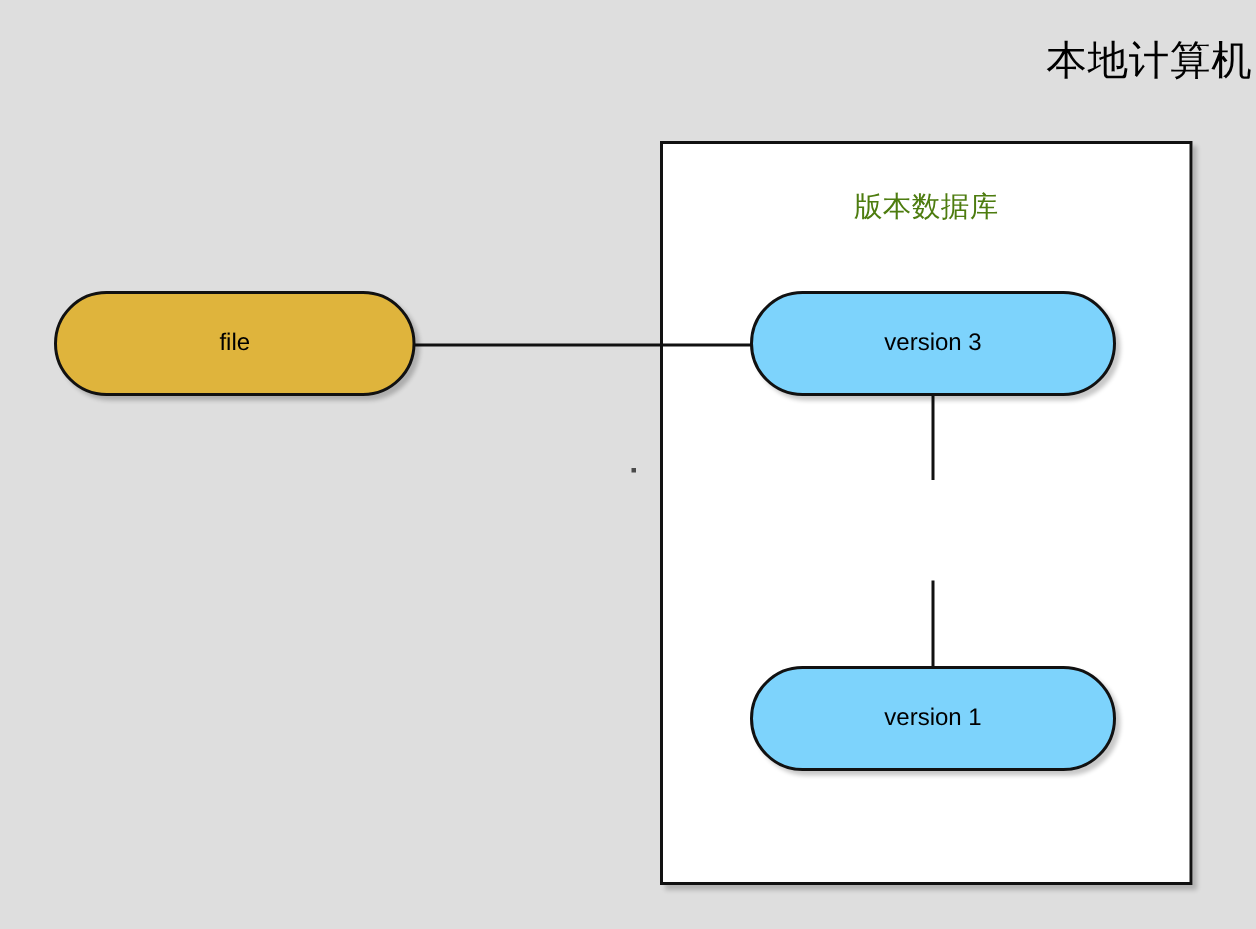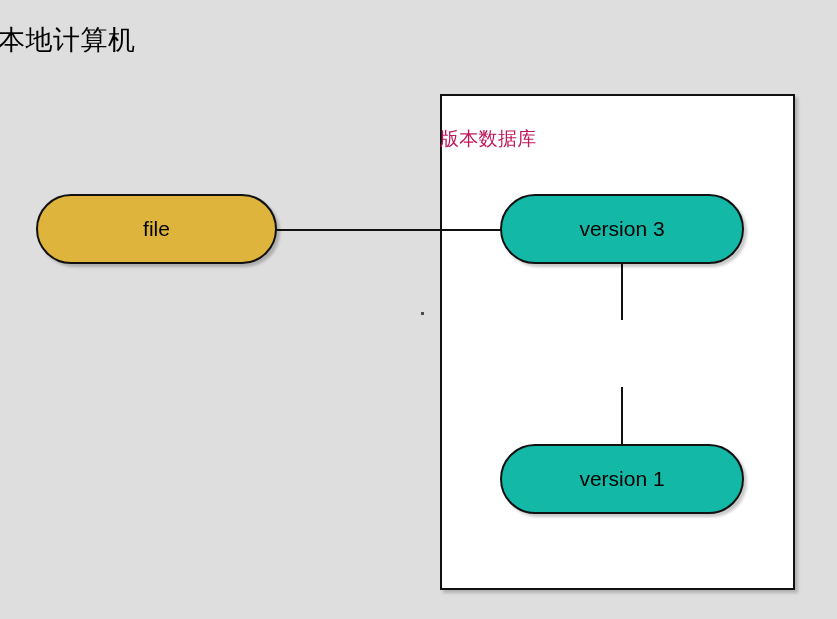--- a/index.html
+++ b/index.html
@@ -20,21 +20,21 @@
     width: 837px;
     height: 619px;
   }
 
   
   .diagram-title {
     position: absolute;
     left: 0;
     top: 23px;
     width: 837px;
-    text-align: left;
+    text-align: right;
     font-size: 27px;
     line-height: 34px;
     color: #000000;
     letter-spacing: 0.5px;
     white-space: nowrap;
   }
   .diagram-title .title-inner {
     position: relative;
     left: -2px;
   }
@@ -49,23 +49,24 @@
     background: #ffffff;
     border: 2px solid #111111;
     box-sizing: border-box;
     box-shadow: 3px 3px 3px rgba(0,0,0,0.20);
   }
   .container-label {
     position: absolute;
     left: 440px;
     top: 126px;
     width: 355px;
+    text-align: center;
     font-size: 19px;
     line-height: 26px;
-    color: #be185d;
+    color: #4d7c0f;
     letter-spacing: 0.3px;
     white-space: nowrap;
   }
 
   
   .connector {
     position: absolute;
     background: #111111;
   }
   .connector-horizontal {
@@ -92,37 +93,37 @@
 
   
   .node {
     position: absolute;
     box-sizing: border-box;
     border: 2px solid #111111;
     border-radius: 999px;
     display: flex;
     align-items: center;
     justify-content: center;
-    font-size: 21px;
+    font-size: 16px;
     color: #000000;
     box-shadow: 3px 3px 3px rgba(0,0,0,0.22);
     white-space: nowrap;
   }
   .node-file {
     left: 36px;
     top: 194px;
     width: 241px;
     height: 70px;
     background: #dfb43c;
   }
   .node-version {
     left: 500px;
     width: 244px;
     height: 70px;
-    background: #14b8a6;
+    background: #7dd3fc;
   }
   .node-version-3 { top: 194px; }
   .node-version-2 { top: 319px; }
   .node-version-1 { top: 444px; justify-content: center; }
 
   
   .speck {
     position: absolute;
     left: 421px;
     top: 312px;

